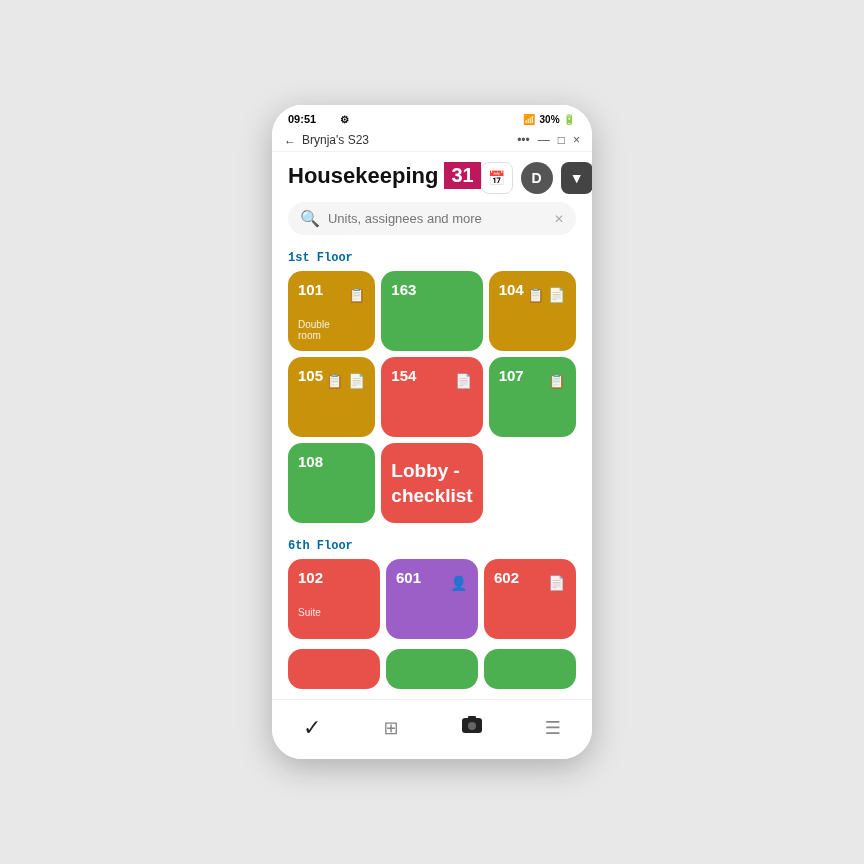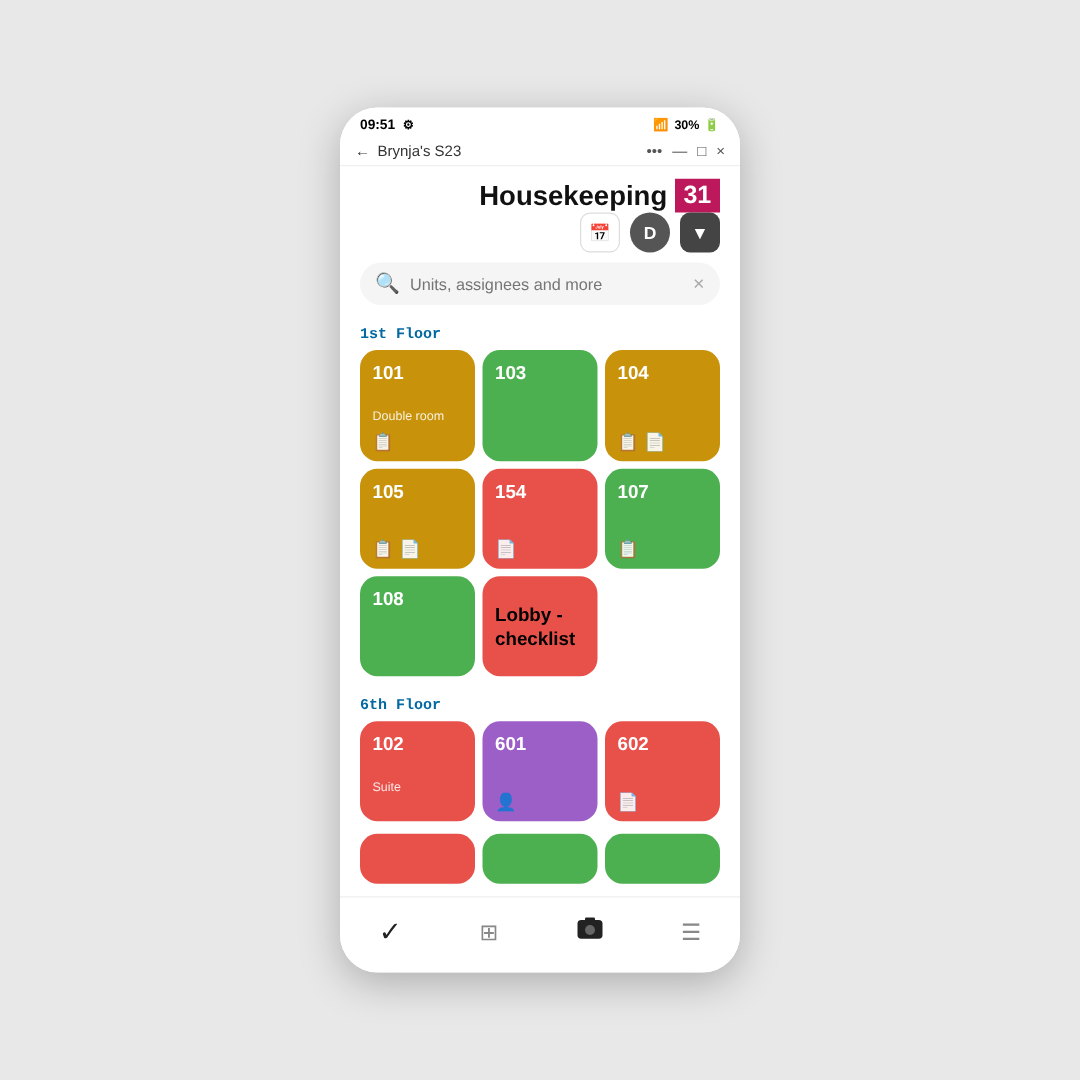--- a/index.html
+++ b/index.html
@@ -21,43 +21,42 @@
     }
     .status-bar {
       background: #fff;
       padding: 8px 16px 4px;
       display: flex;
       justify-content: space-between;
       align-items: center;
       font-size: 11px;
       font-weight: 600;
     }
-    .status-bar-left { display: flex; align-items: center; gap: 6px; }
+    .status-bar-left { display: flex; align-items: center; gap: 24px; }
     .status-bar-right { display: flex; align-items: center; gap: 4px; font-size: 10px; }
     .window-bar {
       background: #fff;
       padding: 4px 12px;
       display: flex;
       align-items: center;
       justify-content: space-between;
       border-bottom: 1px solid #f0f0f0;
     }
     .window-bar-left { display: flex; align-items: center; gap: 6px; font-size: 12px; color: #333; }
     .window-bar-right { display: flex; align-items: center; gap: 8px; font-size: 12px; color: #555; }
     .app-content {
       padding: 0;
       overflow-y: auto;
       max-height: 700px;
     }
     .header {
       padding: 10px 16px 8px;
       display: flex;
       justify-content: space-between;
-      align-items: flex-end;
-      flex-direction: column;
+      align-items: flex-start;
     }
     .header-title {
       font-size: 22px;
       font-weight: 700;
       color: #111;
     }
     .header-badge {
       background: #be185d;
       color: #fff;
       border-radius: 0;
@@ -117,21 +116,21 @@
     .grid {
       display: grid;
       grid-template-columns: repeat(3, 1fr);
       gap: 6px;
       padding: 0 16px 10px;
     }
     .room-card {
       border-radius: 14px;
       min-height: 80px;
       display: flex;
-      flex-direction: column;
+      flex-direction: row;
       justify-content: space-between;
       align-items: flex-start;
       padding: 10px 10px 8px;
       cursor: pointer;
       position: relative;
     }
     .room-card.green { background: #4caf50; }
     .room-card.amber { background: #c8930a; }
     .room-card.red { background: #e8504a; }
     .room-card.purple { background: #9c5fc7; }
@@ -178,23 +177,23 @@
       min-height: 80px;
       display: flex;
       flex-direction: column;
       justify-content: center;
       align-items: flex-start;
       padding: 10px 10px 8px;
       cursor: pointer;
       background: #e8504a;
     }
     .lobby-text {
-      font-size: 15px;
+      font-size: 19px;
       font-weight: 600;
-      color: #000000;
+      color: #ffffff;
       line-height: 1.3;
     }
     .partial-card {
       border-radius: 14px;
       min-height: 40px;
       overflow: hidden;
       background: #e8504a;
     }
     .partial-card.green { background: #4caf50; }
   </style>
@@ -265,21 +264,21 @@
           <div class="room-number">101</div>
           <div class="room-subtitle">Double room</div>
         </div>
         <div class="room-icons">
           <span class="room-icon">📋</span>
         </div>
       </div>
 
       <div class="room-card green">
         <div>
-          <div class="room-number">103</div>
+          <div class="room-number">163</div>
         </div>
         <div class="room-icons"></div>
       </div>
 
       <div class="room-card amber">
         <div>
           <div class="room-number">104</div>
         </div>
         <div class="room-icons">
           <span class="room-icon">📋</span>

